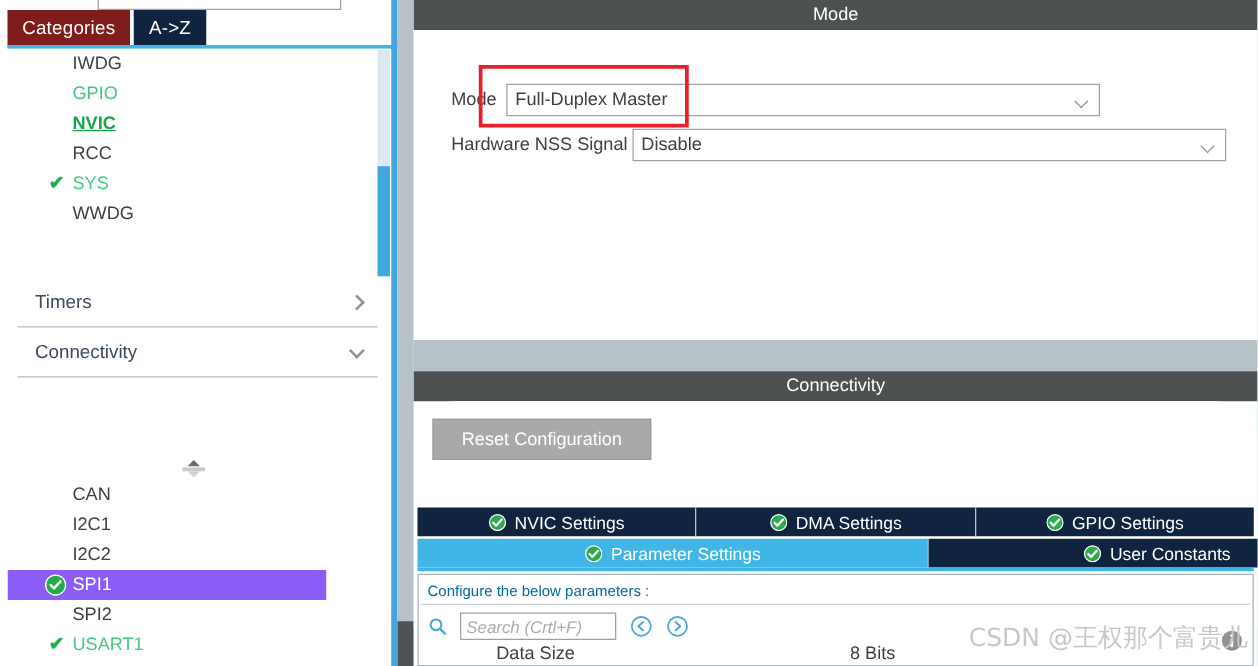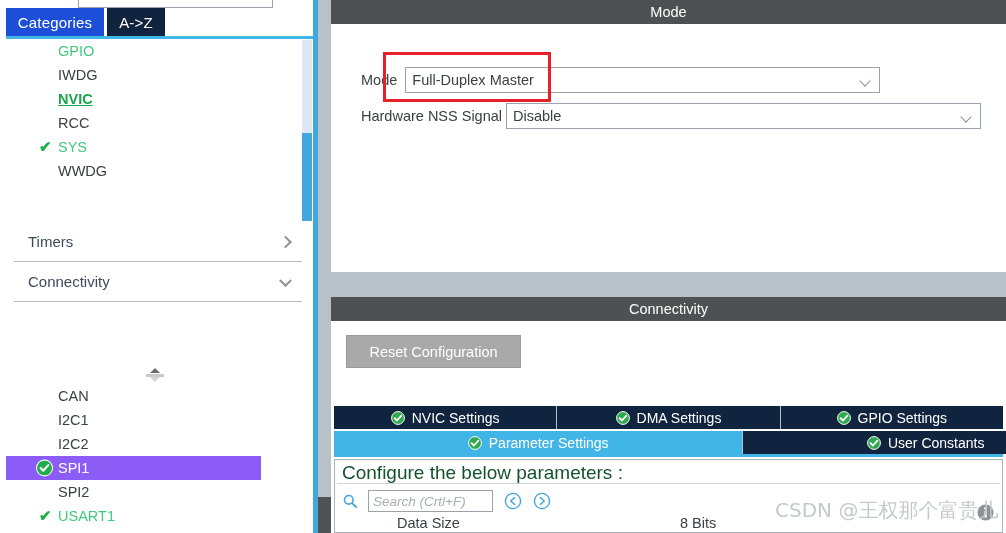--- a/index.html
+++ b/index.html
@@ -24,21 +24,21 @@
   }
   #tabbar {
     position: absolute; left: 0; top: 8px;
     width: 318px; height: 29px;
   }
   .ltab {
     position: absolute; top: 0; height: 29px;
     display: flex; align-items: center; justify-content: center;
     color: #ffffff; font-size: 15px; letter-spacing: .2px;
   }
-  #tab-categories { left: 6px; width: 98px; background: #1d4ed8; }
+  #tab-categories { left: 6px; width: 98px; background: #7f1d1d; }
   #tab-az { left: 107px; width: 58px; background: #10243f; }
   #tabbar-underline {
     position: absolute; left: 6px; top: 36px; width: 312px; height: 3px;
     background: #41b6e6;
   }
 
   #periph-list {
     position: absolute; left: 6px; top: 39px;
     width: 306px; height: 180px;
     background: #ffffff; overflow: hidden;
@@ -233,21 +233,21 @@
   #params-box {
     position: absolute; left: 3px; top: 138px;
     width: 669px; height: 74px;
     border: 1px solid #a9b1b8; background: #ffffff; overflow: hidden;
   }
   #params-hint {
     position: absolute; left: 2px; top: 2px;
     width: 663px; height: 22px;
     background: #ffffff; border-bottom: 1px solid #cfd5da;
     display: flex; align-items: center; padding-left: 5px;
-    font-size: 19px; color: #14532d;
+    font-size: 12px; color: #0369a1;
   }
   #search-row {
     position: absolute; left: 8px; top: 30px;
     display: flex; align-items: center; gap: 11px;
   }
   #search-input {
     width: 125px; height: 22px;
     border: 1px solid #9aa3ab; background: #ffffff;
     padding-left: 4px; font-size: 13.5px; color: #a9aeb3;
     font-style: italic;
@@ -289,25 +289,25 @@
       <div class="ltab" id="tab-categories">
         <span>Categories</span>
       </div>
       <div class="ltab" id="tab-az">
         <span>A-&gt;Z</span>
       </div>
     </div>
     <div id="tabbar-underline"></div>
 
     <div id="periph-list">
+      <div class="plist-item">
+        <span>IWDG</span>
+      </div>
       <div class="plist-item green">
         <span>GPIO</span>
-      </div>
-      <div class="plist-item">
-        <span>IWDG</span>
       </div>
       <div class="plist-item hovered">
         <span>NVIC</span>
       </div>
       <div class="plist-item">
         <span>RCC</span>
       </div>
       <div class="plist-item green">
         <span class="chk">✔</span>
         <span>SYS</span>

